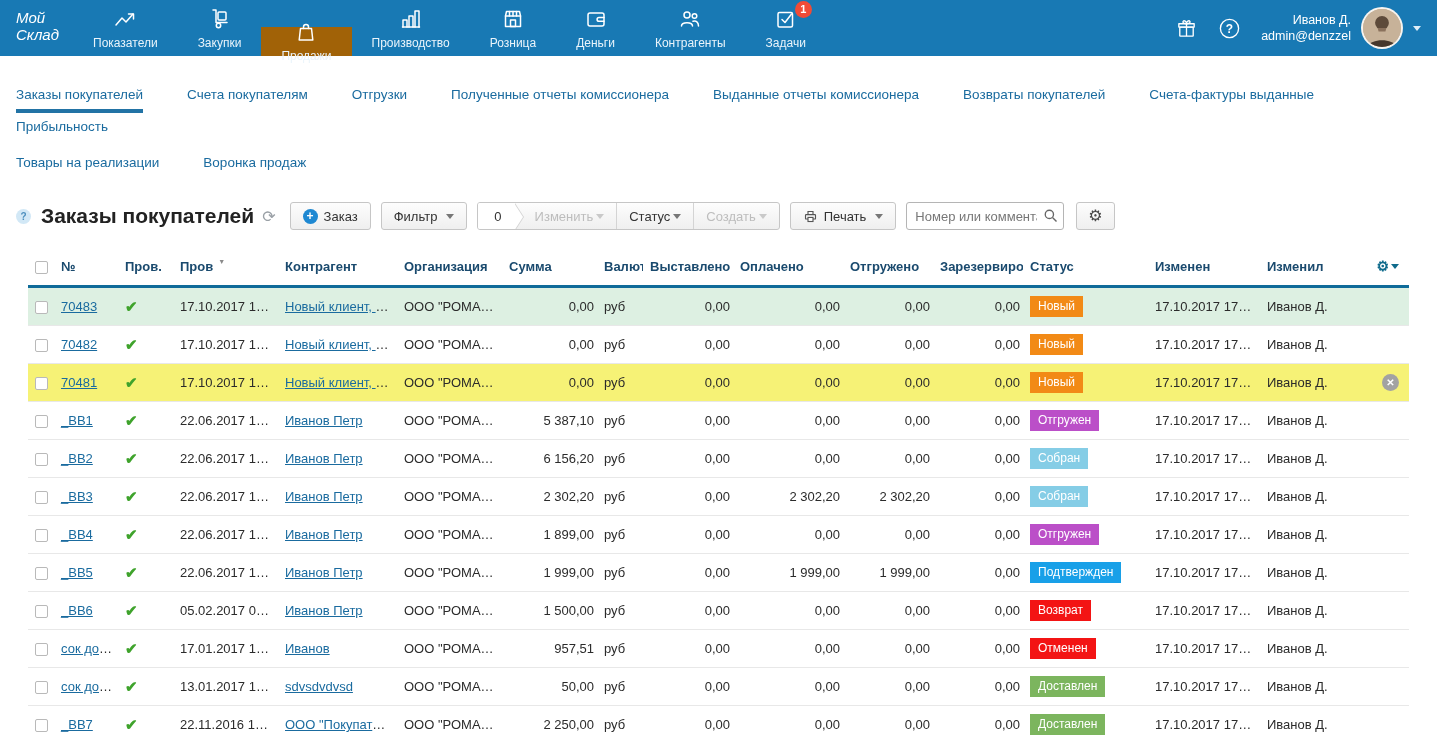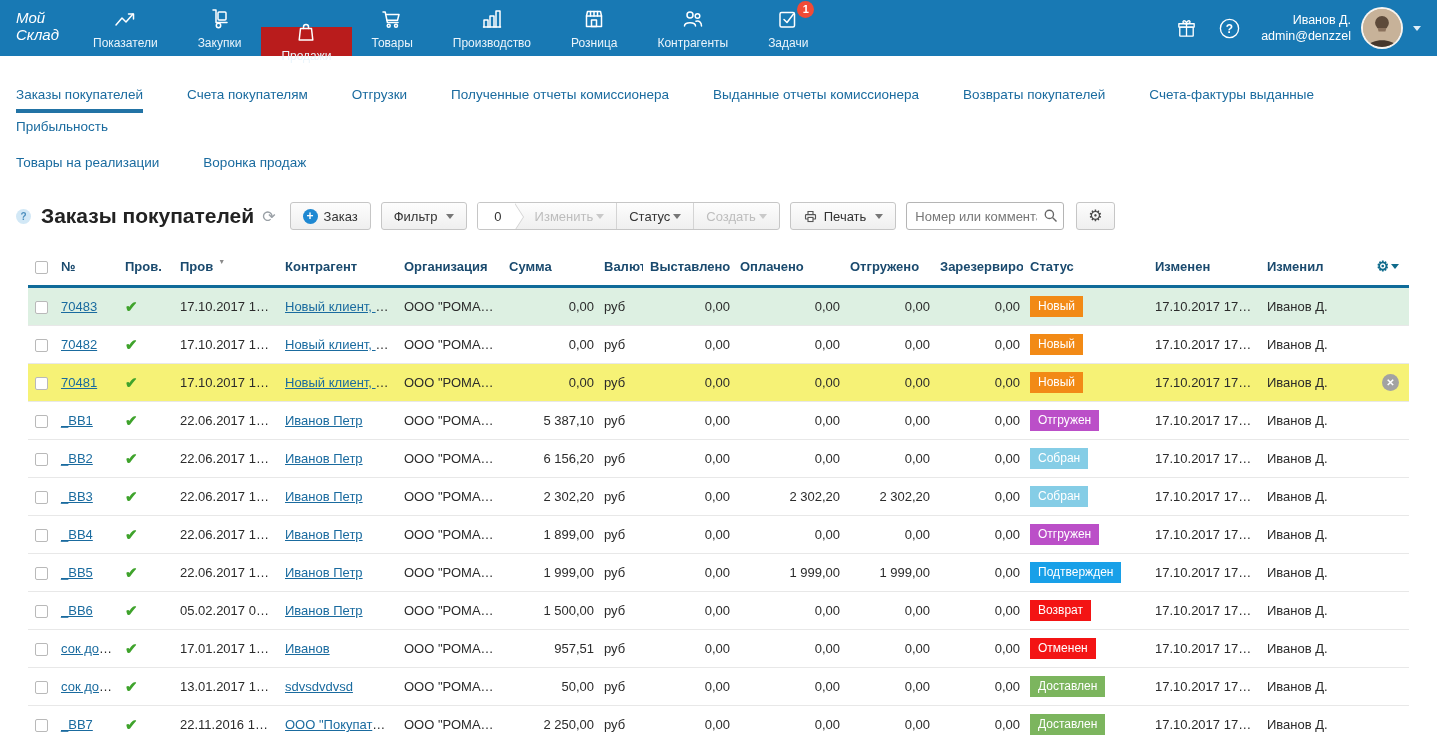--- a/index.html
+++ b/index.html
@@ -6,21 +6,21 @@
   html,body { width:1437px; height:738px; overflow:hidden; background:#fff;
     font-family:"Liberation Sans", sans-serif; }
 
   
   .topbar { height:56px; background:#1879b4; display:flex; align-items:stretch; }
   .logo { padding:9px 14px 0 16px; color:#fff; font-style:italic; font-size:15px;
     line-height:1.15; white-space:nowrap; cursor:pointer; }
   .main-nav { display:flex; align-items:stretch; }
   .nav-item { display:flex; flex-direction:column; align-items:center; justify-content:center;
     padding:0 20px; gap:5px; cursor:pointer; }
-  .nav-item.active { background:#b91c1c;margin-top:27px; }
+  .nav-item.active { background:#a16207;margin-top:27px; }
   .nav-icon { position:relative; width:24px; height:24px; }
   .nav-icon svg { width:24px; height:24px; display:block; }
   .nav-label { color:#eaf4fb; font-size:12px; white-space:nowrap; }
   .nav-badge { position:absolute; top:-6px; right:-14px; min-width:17px; height:17px;
     border-radius:9px; background:#f04b37; color:#fff; font-size:11px; line-height:17px;
     text-align:center; padding:0 4px; font-weight:bold; }
   .topbar-right { margin-left:auto; display:flex; align-items:center; gap:20px; padding-right:16px; }
   .icon-btn { cursor:pointer; }
   .icon-btn svg { width:23px; height:23px; display:block; }
   .user { display:flex; align-items:center; gap:10px; cursor:pointer; }
@@ -130,49 +130,47 @@
           <svg viewBox="0 0 24 24" fill="none" stroke="#fff" stroke-width="1.5" stroke-linecap="round" stroke-linejoin="round">
             <path d="M6.5 8.5h11L18.8 20H5.2Z"></path>
             <path d="M9.5 8.5V7a2.5 2.5 0 0 1 5 0v1.5"></path>
           </svg>
         </span>
         <span class="nav-label">Продажи</span>
       </div>
       <div class="nav-item">
         <span class="nav-icon">
           <svg viewBox="0 0 24 24" fill="none" stroke="#fff" stroke-width="1.5" stroke-linecap="round" stroke-linejoin="round">
-            <path d="M3 5h2.2l2.2 10.5H18"></path>
-            <path d="M5.8 7.5H19l-1.5 5.8H7"></path>
-            <circle cx="8.7" cy="18.7" r="1.5"></circle>
-            <circle cx="16" cy="18.7" r="1.5"></circle>
-          </svg>
-        </span>
-        <span class="nav-label">Товары</span>
-      </div>
-      <div class="nav-item">
-        <span class="nav-icon">
-          <svg viewBox="0 0 24 24" fill="none" stroke="#fff" stroke-width="1.5" stroke-linecap="round" stroke-linejoin="round">
             <path d="M4 20v-7h4v7"></path>
             <path d="M10 20V9h4v11"></path>
             <path d="M16 20V4h4v16"></path>
             <path d="M3.5 20h17"></path>
           </svg>
         </span>
         <span class="nav-label">Производство</span>
       </div>
       <div class="nav-item">
         <span class="nav-icon">
           <svg viewBox="0 0 24 24" fill="none" stroke="#fff" stroke-width="1.5" stroke-linecap="round" stroke-linejoin="round">
             <path d="M4.5 9 5.5 4.5h13L19.5 9"></path>
             <rect x="4.5" y="9" width="15" height="10.5"></rect>
             <rect x="9.5" y="13" width="5" height="6.5"></rect>
             <path d="M8.5 4.5V9M12 4.5V9M15.5 4.5V9"></path>
           </svg>
         </span>
         <span class="nav-label">Розница</span>
+      </div>
+      <div class="nav-item">
+        <span class="nav-icon">
+          <svg viewBox="0 0 24 24" fill="none" stroke="#fff" stroke-width="1.5" stroke-linecap="round" stroke-linejoin="round">
+            <rect x="4" y="6" width="16" height="13" rx="2"></rect>
+            <path d="M20 10.5h-5a1.8 1.8 0 0 0 0 3.8h5"></path>
+          </svg>
+        </span>
+        <span class="nav-label">Деньги</span>
       </div>
       <div class="nav-item">
         <span class="nav-icon">
           <svg viewBox="0 0 24 24" fill="none" stroke="#fff" stroke-width="1.5" stroke-linecap="round" stroke-linejoin="round">
             <circle cx="9" cy="8" r="3"></circle>
             <path d="M3.5 19c0-4.5 11-4.5 11 0"></path>
             <circle cx="16.5" cy="9" r="2.3"></circle>
             <path d="M15 14.3c3-1 5.5.8 5.5 4.7"></path>
           </svg>
         </span>

